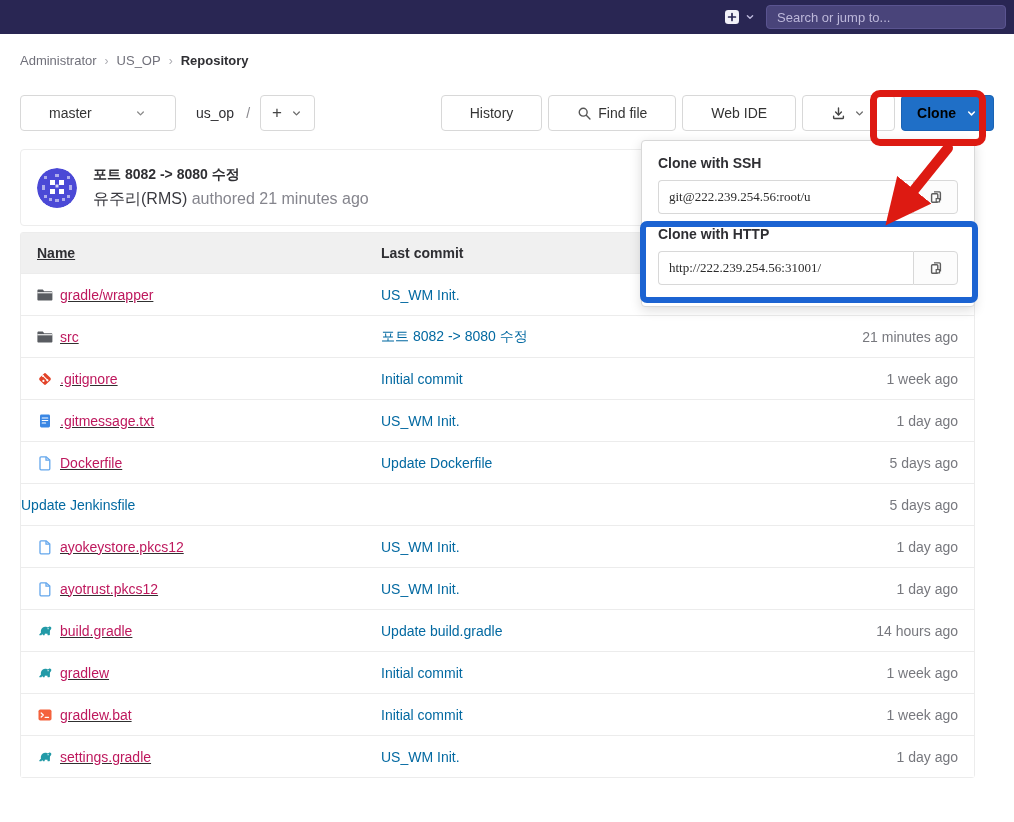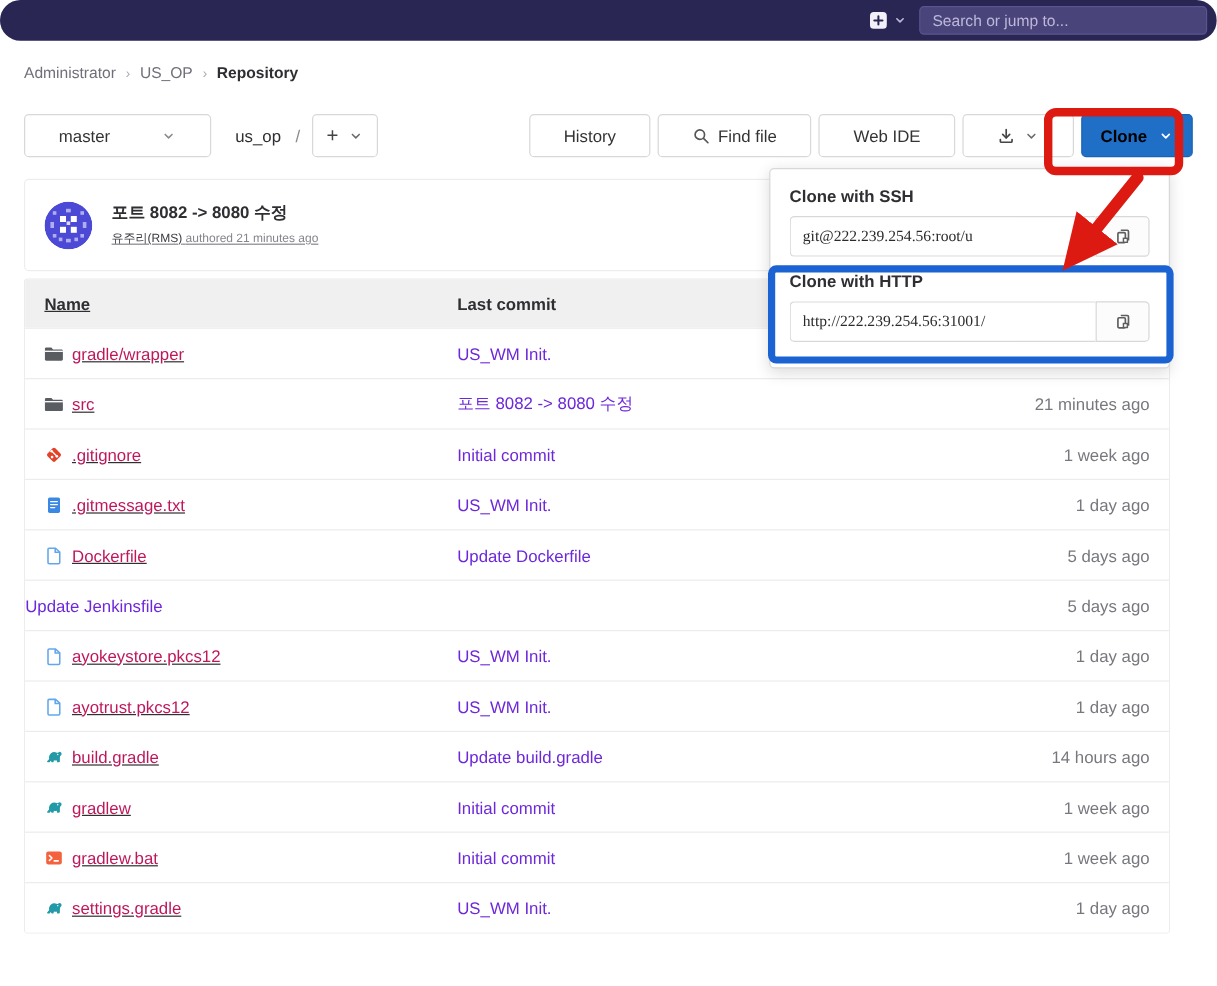--- a/index.html
+++ b/index.html
@@ -1,21 +1,21 @@
 <!DOCTYPE html>
 <html><head>
 <meta charset="utf-8">
 <style>
   * { margin:0; padding:0; box-sizing:border-box; }
   html,body { width:1014px; height:822px; background:#fff; overflow:hidden;
     font-family:"Liberation Sans","DejaVu Sans",sans-serif; color:#303030; }
   .page { position:relative; width:1014px; height:822px; }
 
   
-  .navbar { height:34px; background:#292653; display:flex; align-items:center; justify-content:flex-end; padding:0 8px 0 16px; gap:10px;border-radius:17px; }
+  .navbar { height:34px; background:#292653; display:flex; align-items:center; justify-content:flex-end; padding:0 8px 0 16px; gap:10px; }
   .nav-plus { display:flex; align-items:center; gap:4px; }
   .nav-plus svg { display:block; }
   .nav-chev { color:#bdb9dc; display:flex; }
   .nav-search { width:240px; height:24px; background:#49447a; border:1px solid #5a5490; border-radius:4px;
     color:#cac6e6; font-size:13px; padding:0 10px; outline:none; }
   .nav-search::placeholder { color:#bdb8da; }
 
   
   .crumbs { padding:19px 20px 0; font-size:13px; color:#70707a; display:flex; align-items:center; gap:8px; }
   .crumbs .sep { color:#aeaeb4; font-size:12px; }
@@ -36,34 +36,34 @@
   .toolbar-right { margin-left:auto; display:flex; gap:6px; }
   .find-file-btn svg { margin-right:-1px; }
   .clone-btn { background:#1f6fc7; border-color:#1a63b4; color:#000000; font-weight:600; padding:0 15px; gap:9px; }
   .clone-btn .chev { color:#fff; }
 
   
   .commit-panel { margin:18px 20px 0; width:955px; height:77px; border:1px solid #ededed; border-radius:4px;
     display:flex; align-items:center; padding:0 16px; gap:16px; background:#fff; }
   .avatar { width:40px; height:40px; border-radius:50%; overflow:hidden; flex:0 0 40px; }
   .commit-title { font-size:14px; font-weight:700; color:#2f2f33; margin-bottom:5px; }
-  .commit-meta { font-size:10px; color:#85858d;text-decoration:underline; }
+  .commit-meta { font-size:16px; color:#85858d; }
   .commit-meta .author { color:#3a3a40; }
 
   
   .tree-table { margin:6px 20px 0; width:955px; border:1px solid #ececec; border-radius:3px; font-size:14px; }
   .thead { display:flex; background:#f0f0f0; height:40px; align-items:center; font-weight:700; color:#2f2f33; }
   .col-name { width:360px; padding-left:16px;text-decoration:underline; }
   .col-commit { width:380px; }
   .col-time { flex:1; text-align:right; padding-right:16px; }
   .trow { display:flex; height:42px; align-items:center; border-top:1px solid #ececec; background:#fff; }
   .trow .col-name { display:flex; align-items:center; gap:7px; }
   .ficon { display:flex; width:16px; height:16px; flex:0 0 16px; }
   .fname { color:#be185d; cursor:pointer; }
-  .cmsg { color:#6d28d9; cursor:pointer; }
+  .cmsg { color:#0369a1; cursor:pointer; }
   .ctime { color:#77787e; }
 
   
   .clone-dropdown { position:absolute; left:641px; top:140px; width:334px; height:167px; background:#fff;
     border:1px solid #d8d8d8; border-radius:4px; box-shadow:0 3px 12px rgba(0,0,0,.14); z-index:10; padding:14px 16px; }
   .dd-label { font-size:14px; font-weight:700; color:#2f2f33; }
   .dd-group { display:flex; margin:9px 0 12px; height:34px; }
   .dd-input { flex:1; border:1px solid #d8d8d8; border-right:none; border-radius:4px 0 0 4px; padding:0 10px;
     font-family:Liberation Serif, serif; font-size:13px; color:#2b2b2b; outline:none; min-width:0; }
   .copy-btn { width:45px; border:1px solid #d8d8d8; border-radius:0 4px 4px 0; background:#fcfcfc;

